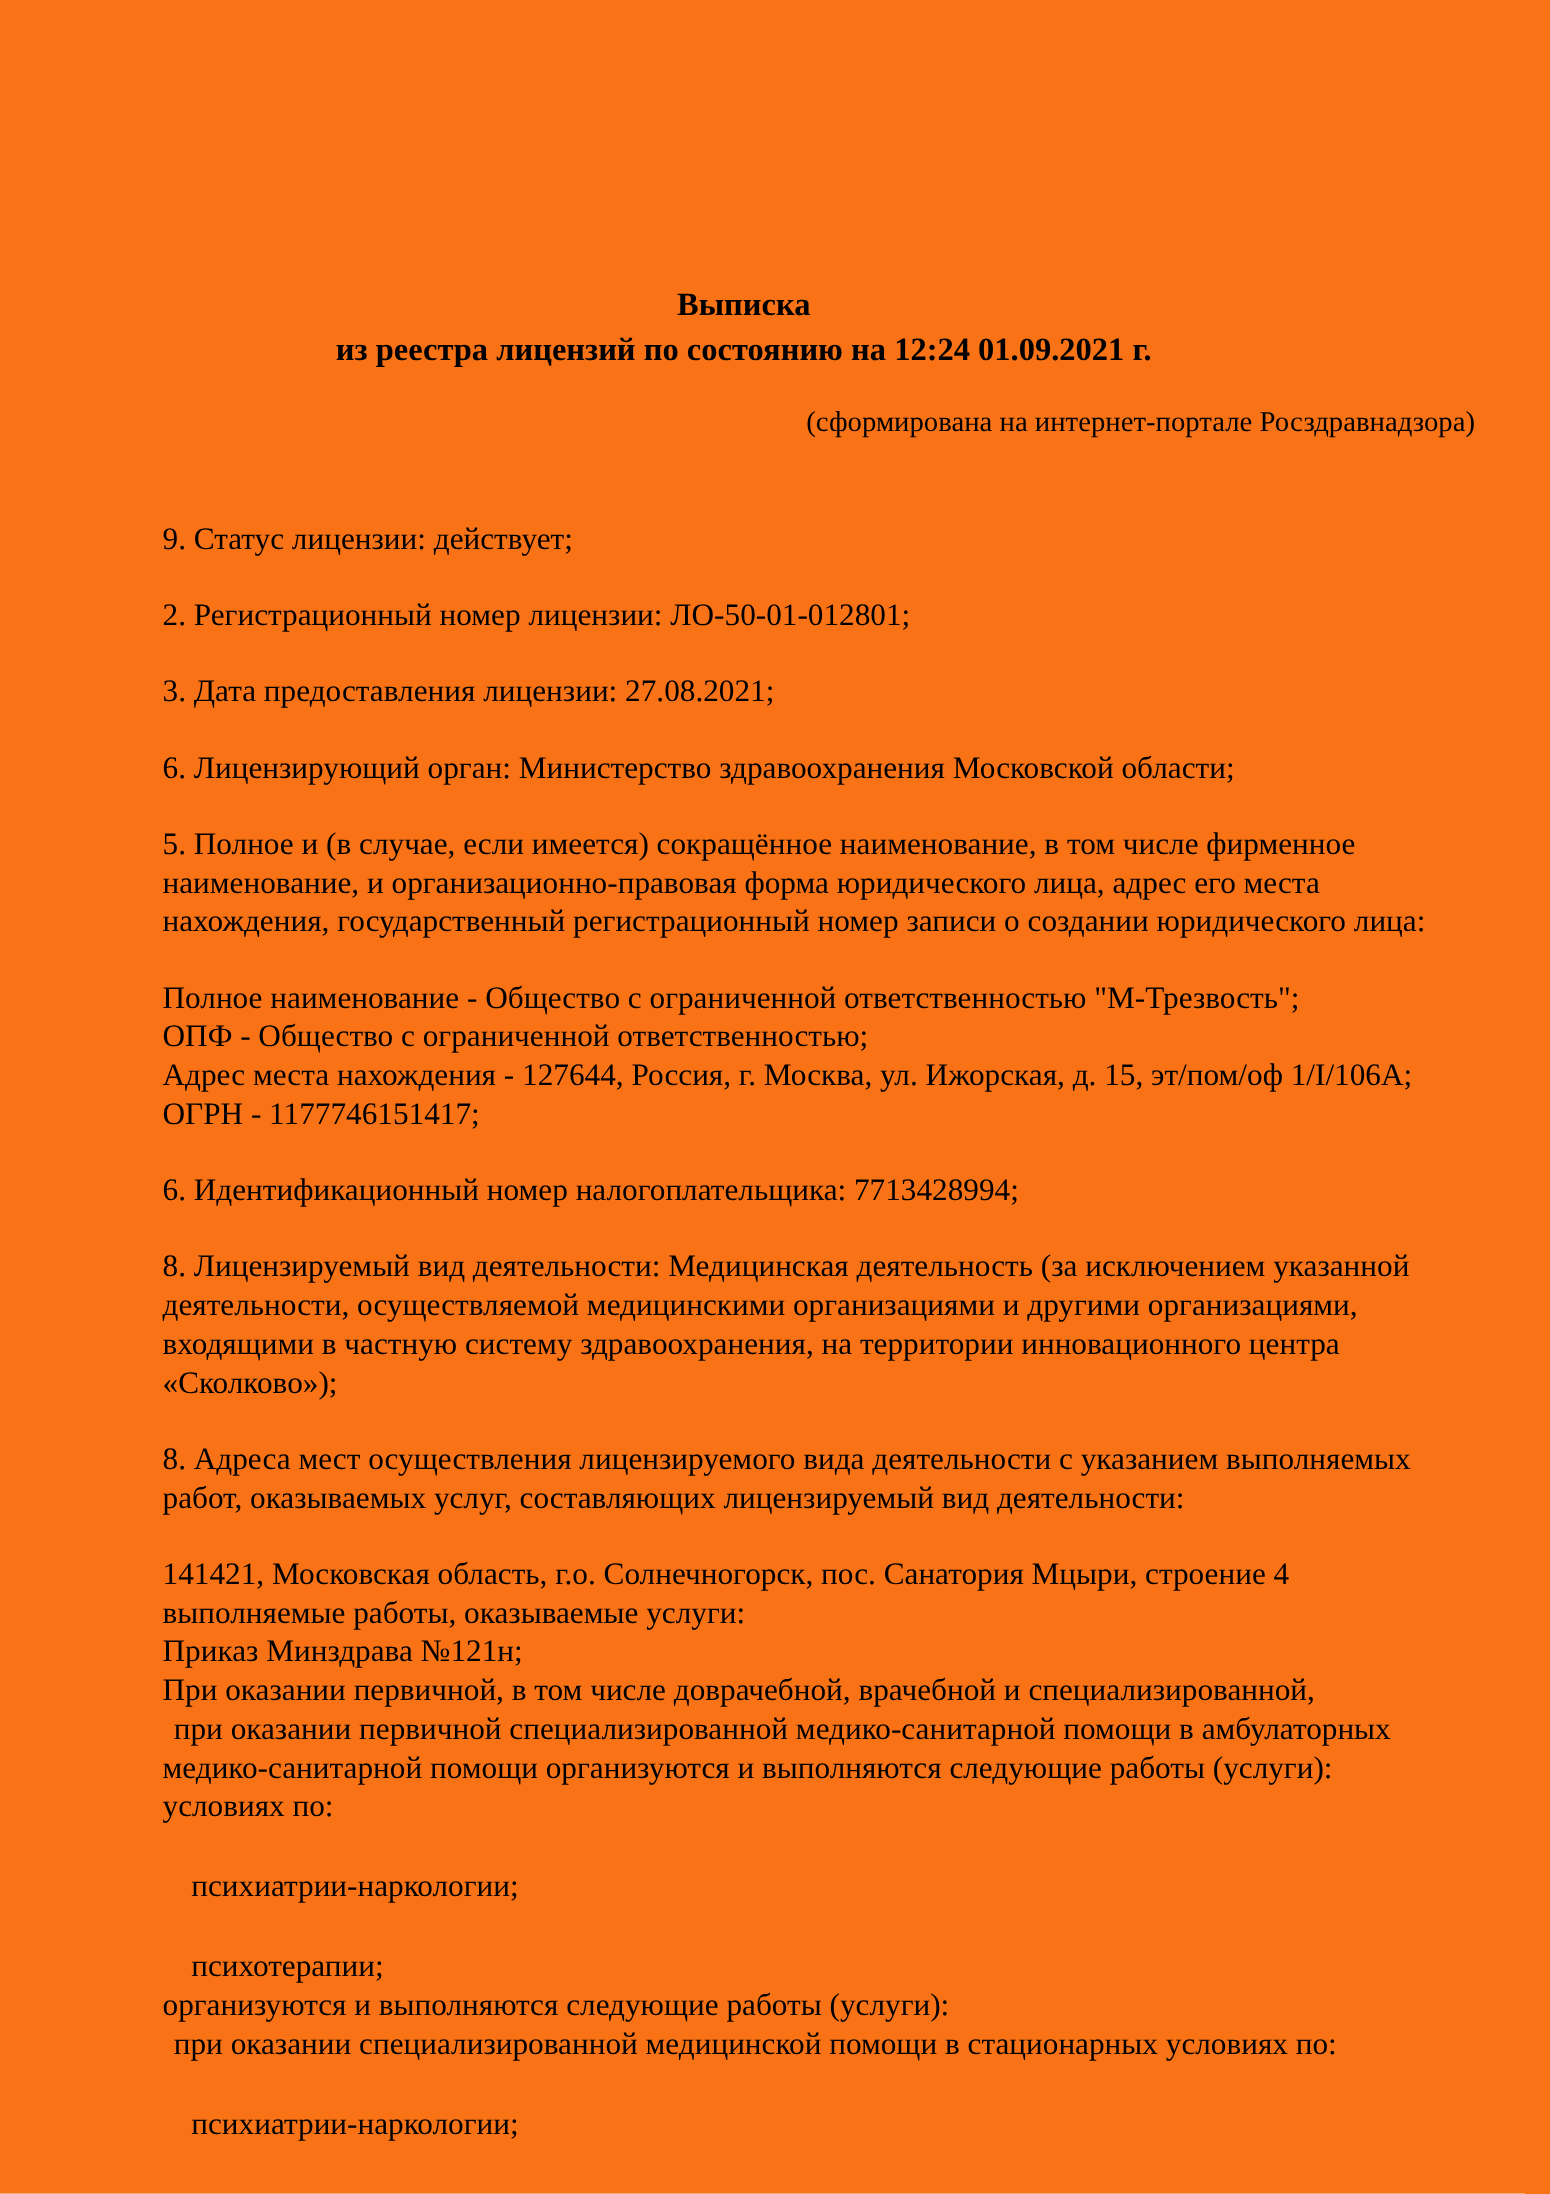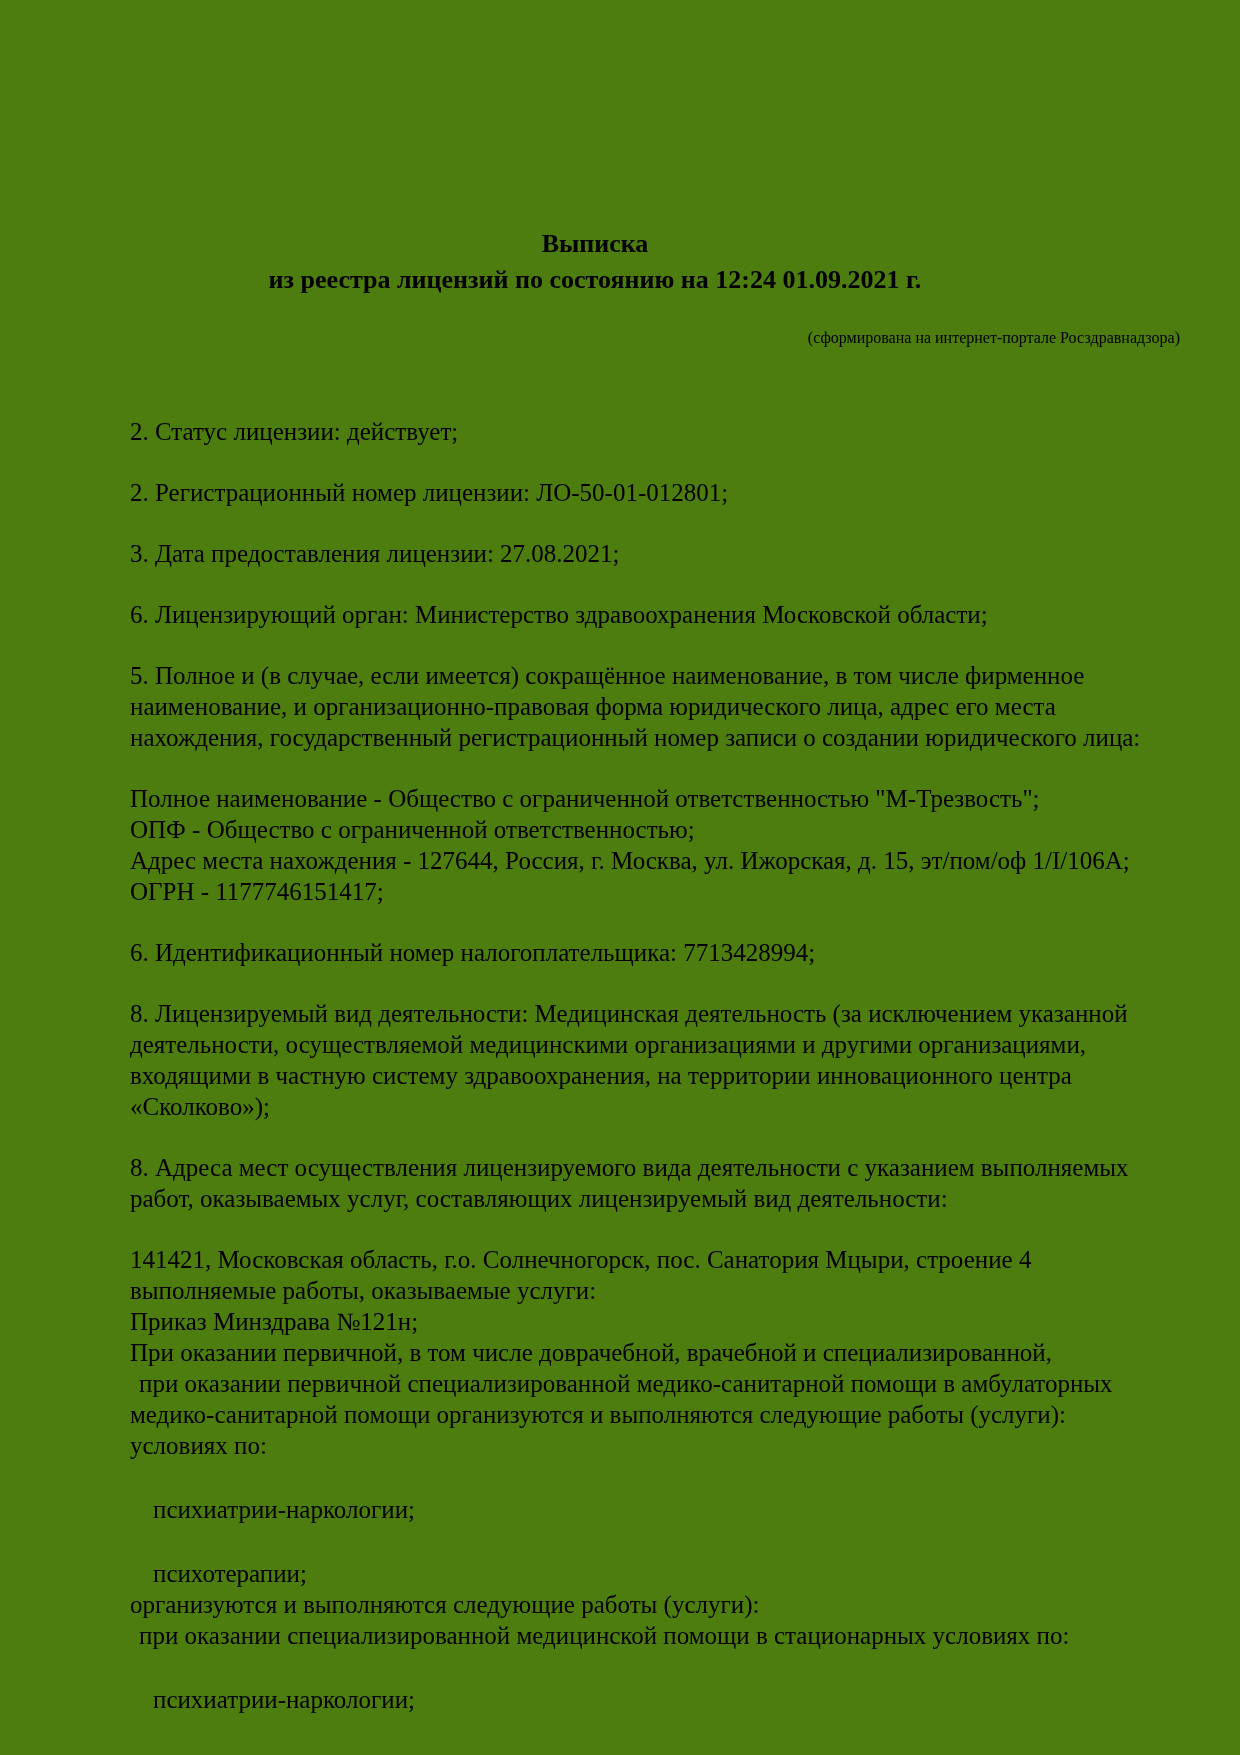--- a/index.html
+++ b/index.html
@@ -4,38 +4,38 @@
 <style>
   html, body {
     margin: 0;
     padding: 0;
     background: #ffffff;
   }
   .page {
     position: relative;
     width: 1240px;
     height: 1755px;
-    background: #4d7c0f;
+    background: #f97316;
     color: #000000;
     font-family: "Liberation Serif", "DejaVu Serif", serif;
     overflow: hidden;
   }
   .doc {
     padding: 226px 60px 0 130px; 
   }
   .title {
     text-align: center;
     font-weight: bold;
     font-size: 26px;
     line-height: 36px;
     padding-right: 120px; 
   }
   .subtitle {
     text-align: right;
-    font-size: 16px;
+    font-size: 23px;
     line-height: 24px;
     margin-top: 28px;
   }
   .body-blocks {
     margin-top: 66px;
     font-size: 25px;
     line-height: 31px;
   }
   .block {
     margin-bottom: 30px; 
@@ -55,21 +55,21 @@
 
     <div class="title">
       <div class="title-line">Выписка</div>
       <div class="title-line">из реестра лицензий по состоянию на 12:24 01.09.2021 г.</div>
     </div>
 
     <div class="subtitle">(сформирована на интернет-портале Росздравнадзора)</div>
 
     <div class="body-blocks">
         <div class="block">
-          <div class="line">2. Статус лицензии: действует;</div>
+          <div class="line">9. Статус лицензии: действует;</div>
         </div>
         <div class="block">
           <div class="line">2. Регистрационный номер лицензии: ЛО-50-01-012801;</div>
         </div>
         <div class="block">
           <div class="line">3. Дата предоставления лицензии: 27.08.2021;</div>
         </div>
         <div class="block">
           <div class="line">6. Лицензирующий орган: Министерство здравоохранения Московской области;</div>
         </div>

